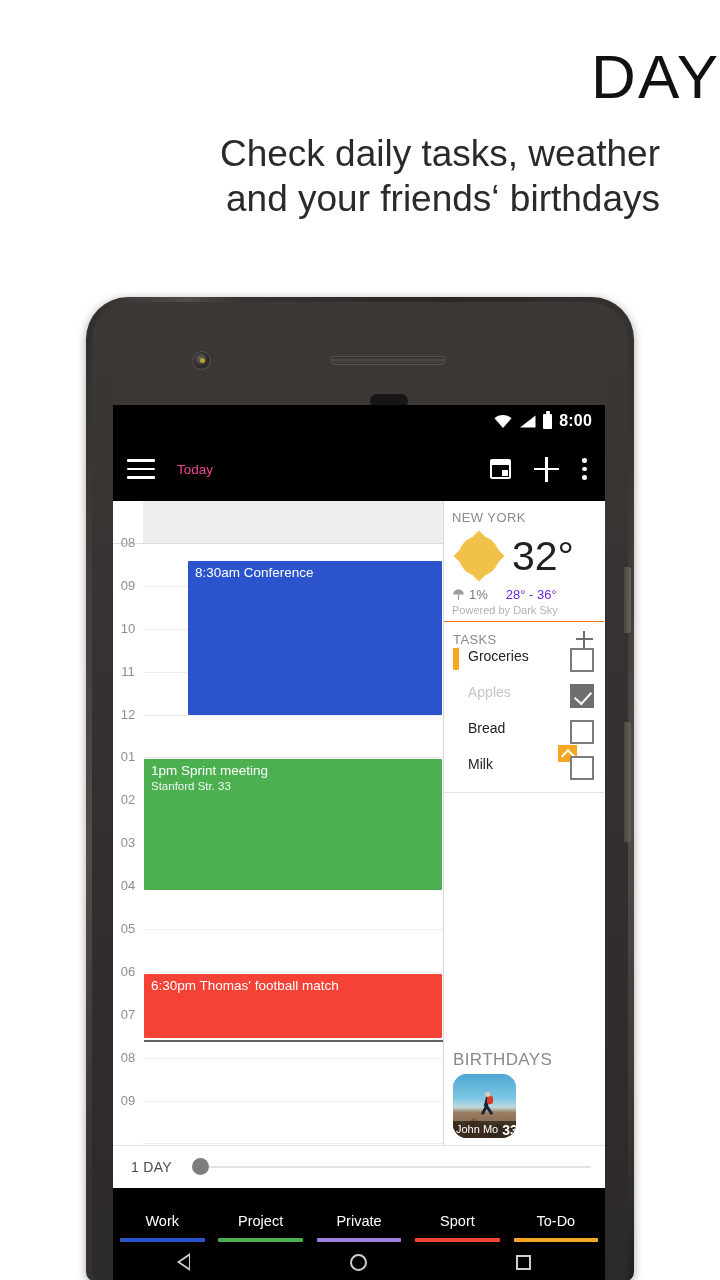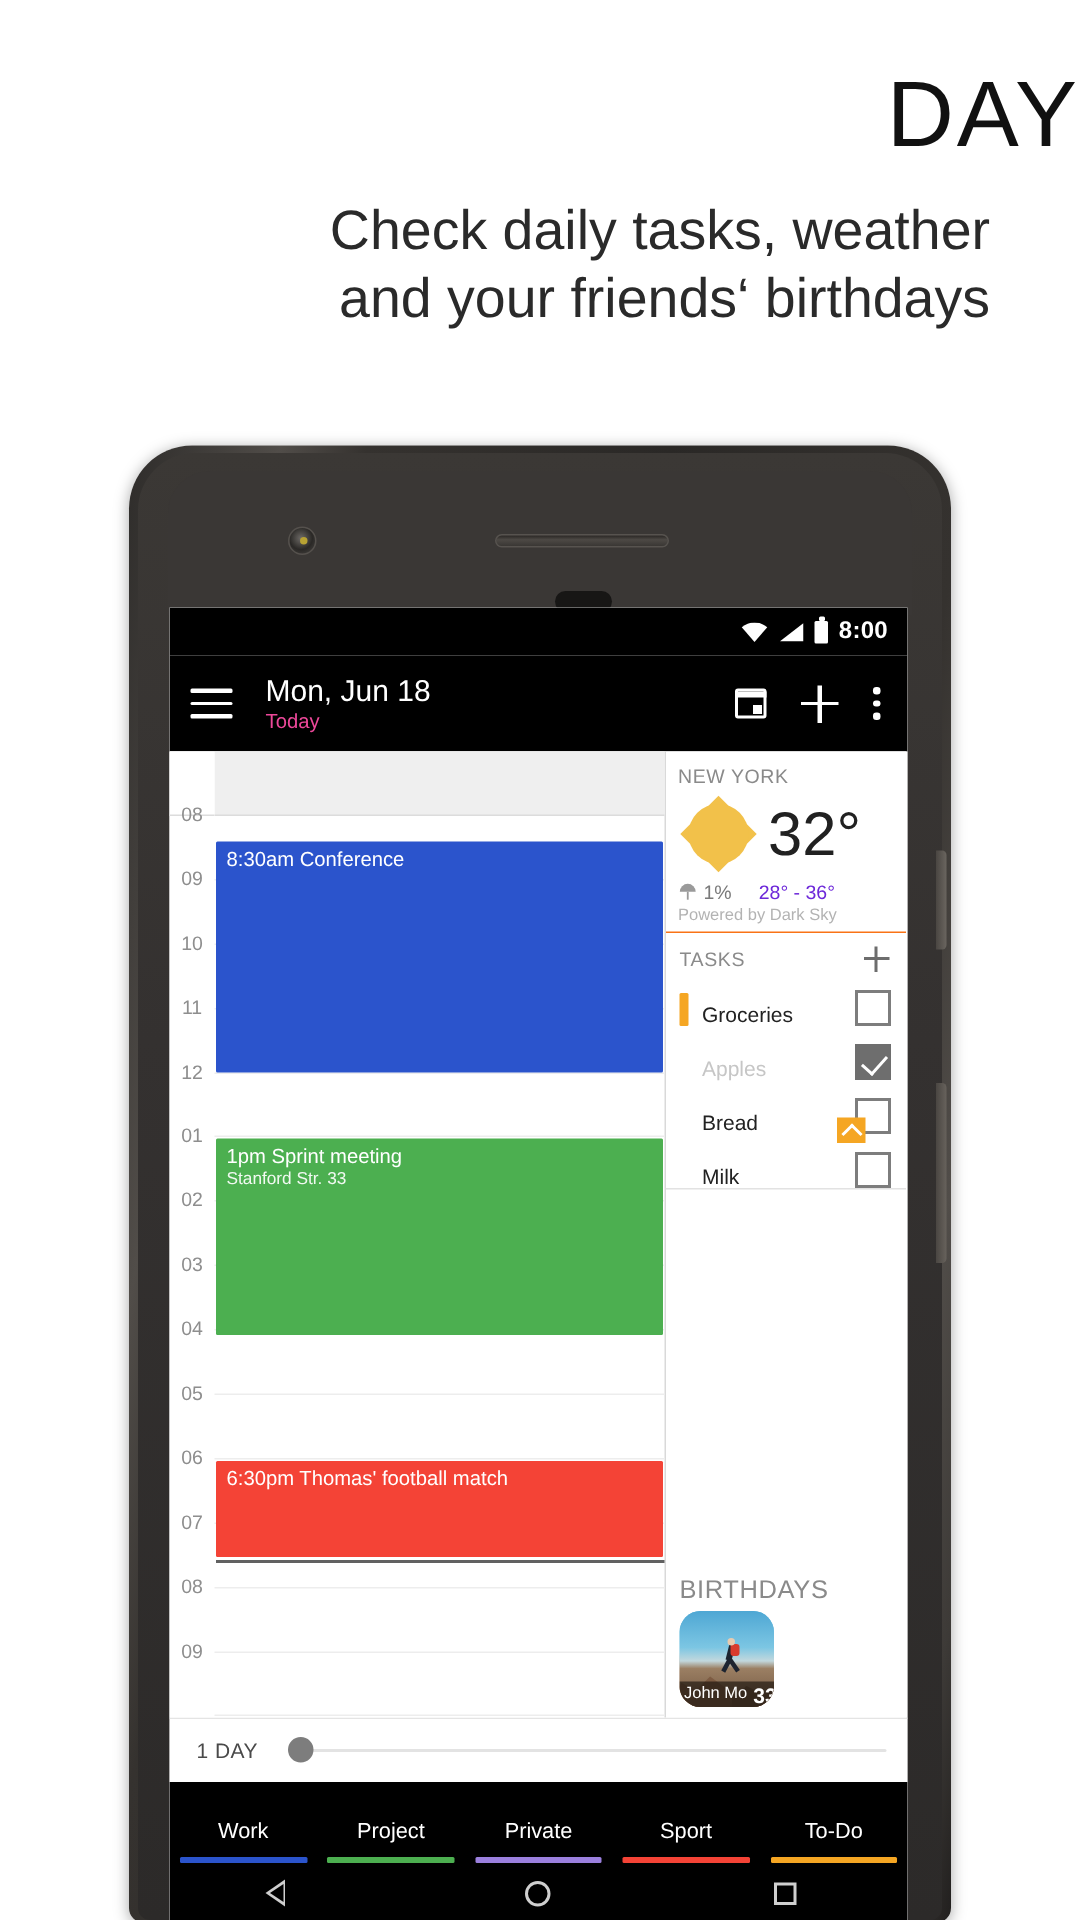--- a/index.html
+++ b/index.html
@@ -245,21 +245,21 @@
   .sec-tasks { padding: 9px 0 0 0; border-bottom:1px solid #e2e2e2; flex:none;}
   .tasks-hd {
     display:flex;align-items:center;justify-content:space-between;
     padding: 0 11px 0 9px;
   }
   .ic-plus-sm { width:17px;height:17px;position:relative;cursor:pointer; }
   .ic-plus-sm::before,.ic-plus-sm::after{content:"";position:absolute;background:#6d6d6d;}
   .ic-plus-sm::before{left:0;top:7.3px;width:17px;height:2.2px;}
   .ic-plus-sm::after{left:7.3px;top:0;width:2.2px;height:17px;}
   .task {
-    display:flex;align-items:flex-end;
+    display:flex;align-items:flex-start;
     height:36px; padding-left:9px; padding-right:10px;
     position:relative;
   }
   .task-bar { width:6px;height:22px;background:#f5a623;border-radius:1px;flex:none; }
   .task-bar.hidden { background:transparent; }
   .task-lbl { font-size:14px;color:#222;margin-left:9px;flex:1; }
   .task-lbl.done { color:#c6c6c6; }
   .cbox {
     width:24px;height:24px;border:2px solid #7d7d7d;background:#fff;flex:none;cursor:pointer;
   }
@@ -397,21 +397,20 @@
       <div class="sb-clock">8:00</div>
     </div>
 
     <div class="appbar">
       <div class="hamburger">
         <span></span>
           <span></span>
           <span></span>
       </div>
       <div class="appbar-titles">
-        <div class="appbar-title">Mon, Jun 18</div>
         <div class="appbar-sub">Today</div>
       </div>
       <div class="appbar-actions">
         <div class="ic-cal"></div>
         <div class="ic-plus"></div>
         <div class="ic-dots">
             <i></i>
             <i></i>
             <i></i>
           </div>
@@ -459,21 +458,21 @@
             </div>
             <div class="hour-row">
               <div class="hour-lbl">07</div>
             </div>
             <div class="hour-row">
               <div class="hour-lbl">08</div>
             </div>
             <div class="hour-row">
               <div class="hour-lbl">09</div>
             </div>
-            <div class="event" style="top: 17px; height: 154px; background: rgb(43, 84, 204);">
+            <div class="event" style="top: 17px; height: 154px; background: rgb(43, 84, 204); margin-left: 44px;">
               <div class="ev-title">8:30am Conference</div>
             </div>
             <div class="event" style="top: 215px; height: 131px; background: rgb(76, 175, 80);">
               <div class="ev-title">1pm Sprint meeting</div>
               <div class="ev-loc">Stanford Str. 33</div>
             </div>
             <div class="event" style="top: 430px; height: 64px; background: rgb(244, 67, 54);">
               <div class="ev-title">6:30pm Thomas' football match</div>
             </div>
             <div class="nowline" style="top: 496px;"></div>

